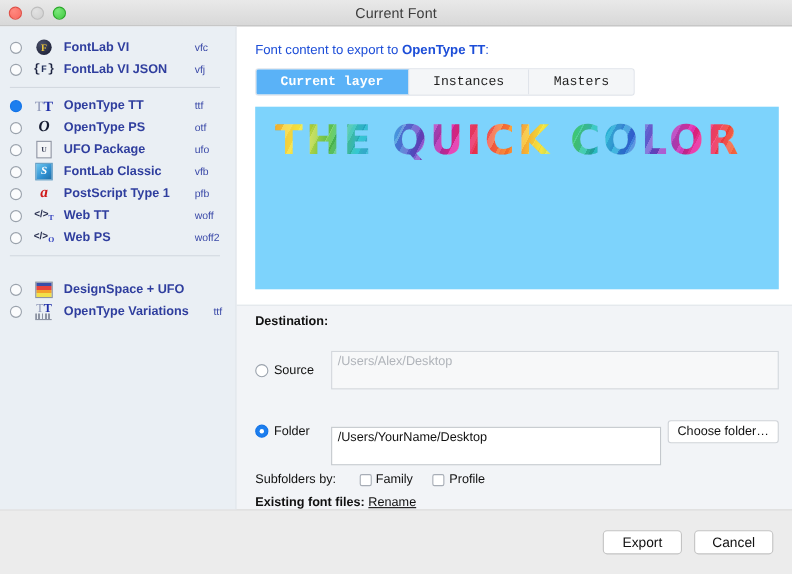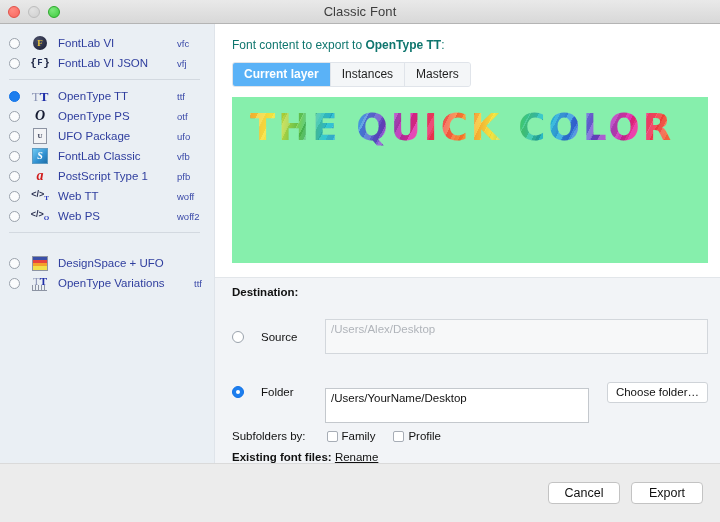--- a/index.html
+++ b/index.html
@@ -114,21 +114,21 @@
     margin-left: 11px;
     position: relative;
     display: flex;
     align-items: center;
     justify-content: center;
     font-size: 12px;
     line-height: 1;
   }
   .fmt-label {
     margin-left: 9px;
-    font-weight: normal;
+    font-weight: bold;
     color: #2f3e9e;
     font-size: 11.5px;
     white-space: nowrap;
     text-align: center;
   }
   .fmt-ext {
     position: absolute;
     left: 177px;
     font-size: 9.5px;
     color: #3b4aa8;
@@ -221,52 +221,53 @@
     flex-direction: column;
     background: #ffffff;
     min-width: 0;
   }
   .content-top {
     padding: 14px 0 0 17px;
     background: #ffffff;
   }
   .content-label {
     font-size: 12px;
-    color: #0f766e;
+    color: #1d4ed8;
   }
   .content-label b { font-weight: bold; }
 
   .segmented {
     display: inline-flex;
     margin-top: 10px;
     border-radius: 3px;
     overflow: hidden;
     background: #f2f4f7;
     border: 1px solid #e0e4ea;
   }
   .seg {
     font-size: 12px;
-    padding: 4px 11px 5px;
+    padding: 4px 22px 5px;
     color: #1f1f1f;
     background: #f4f6f8;
     border-right: 1px solid #e0e4ea;
     line-height: 1.2;
+    font-family: Liberation Mono, monospace;
   }
   .seg:last-child { border-right: none; }
   .seg.active {
     background: #5ab2f7;
     color: #ffffff;
     font-weight: bold;
   }
 
   
   .preview {
     margin: 10px 12px 0 17px;
     height: 228px;
-    background: #86efac;
+    background: #7dd3fc;
     position: relative;
     overflow: hidden;
   }
   .preview-inner {
     position: absolute;
     left: 18px;
     top: 6px;
     right: 0;
   }
   .pv-line {
@@ -311,21 +312,20 @@
   .dest-title {
     font-size: 11.5px;
     font-weight: bold;
     color: #111111;
     margin-bottom: 21px;
   }
   .dest-row {
     display: flex;
     align-items: center;
     margin-bottom: 7px;
-    gap: 12px;
   }
   .radio2 {
     width: 12px; height: 12px; flex: 0 0 12px;
     border-radius: 50%;
     border: 1px solid #9aa2ac;
     background: #ffffff;
     box-sizing: border-box;
     position: relative;
   }
   .radio2.on {
@@ -436,21 +436,21 @@
 <body>
 
 <div class="window">
 
   <div class="titlebar">
     <div class="traffic">
       <span class="light close"></span>
       <span class="light min"></span>
       <span class="light zoom"></span>
     </div>
-    <div class="title-text">Classic Font</div>
+    <div class="title-text">Current Font</div>
   </div>
 
   <div class="body-split">
 
     <div class="sidebar">
 
       <div class="fmt-row">
         <span class="radio"></span>
         <span class="fmt-icon">
             <span class="ic-circle">F</span>
@@ -597,17 +597,17 @@
         <div class="existing-row">
           <span class="lbl">Existing font files:</span>
           <span class="lnk">Rename</span>
         </div>
       </div>
 
     </div>
   </div>
 
   <div class="footer">
+    <div class="fbtn">Export</div>
     <div class="fbtn">Cancel</div>
-    <div class="fbtn">Export</div>
   </div>
 
 </div>
 
 </body></html>

